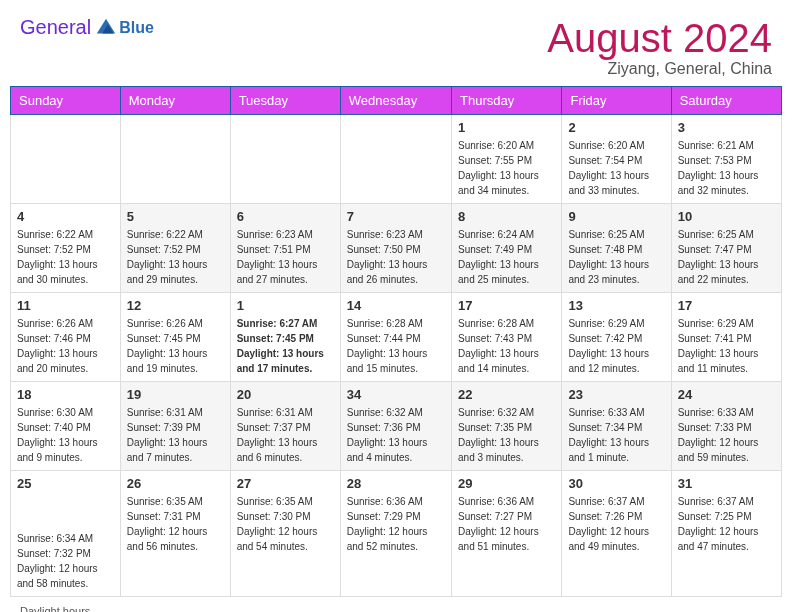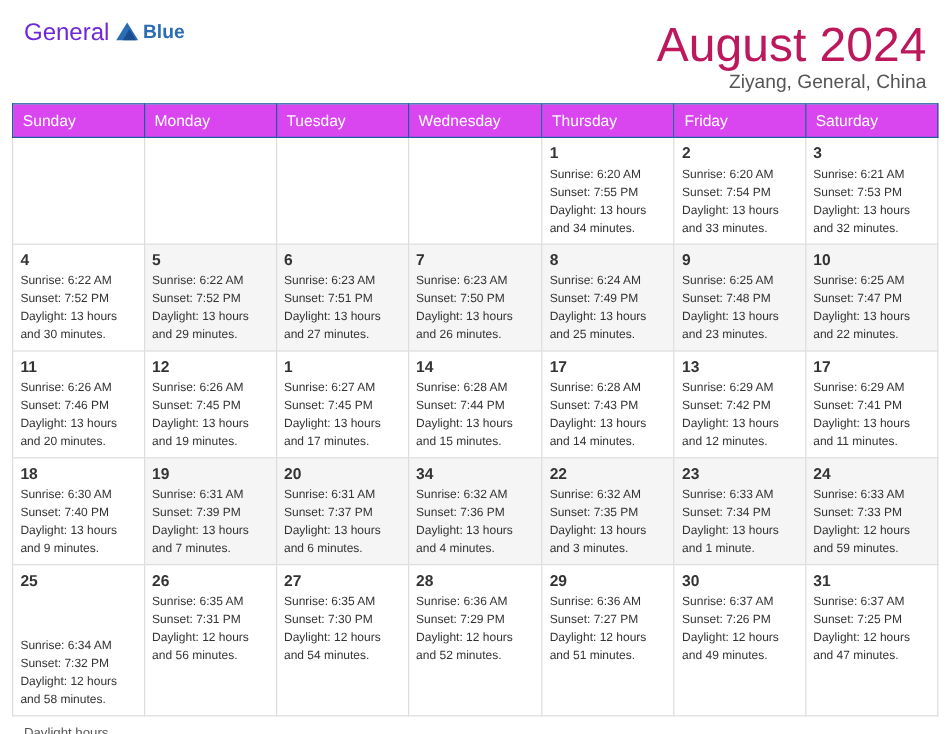--- a/index.html
+++ b/index.html
@@ -230,21 +230,21 @@
         </td>
         <td>
           <span class="day-number">12</span>
           <div class="day-info" style="white-space: pre-line;">Sunrise: 6:26 AM
 Sunset: 7:45 PM
 Daylight: 13 hours
 and 19 minutes.</div>
         </td>
         <td>
           <span class="day-number">1</span>
-          <div class="day-info" style="white-space: pre-line;">Sunrise: 6:27 AM
+          <div class="day-info" style="white-space: pre-line; font-weight: bold;">Sunrise: 6:27 AM
 Sunset: 7:45 PM
 Daylight: 13 hours
 and 17 minutes.</div>
         </td>
         <td>
           <span class="day-number">14</span>
           <div class="day-info" style="white-space: pre-line;">Sunrise: 6:28 AM
 Sunset: 7:44 PM
 Daylight: 13 hours
 and 15 minutes.</div>

